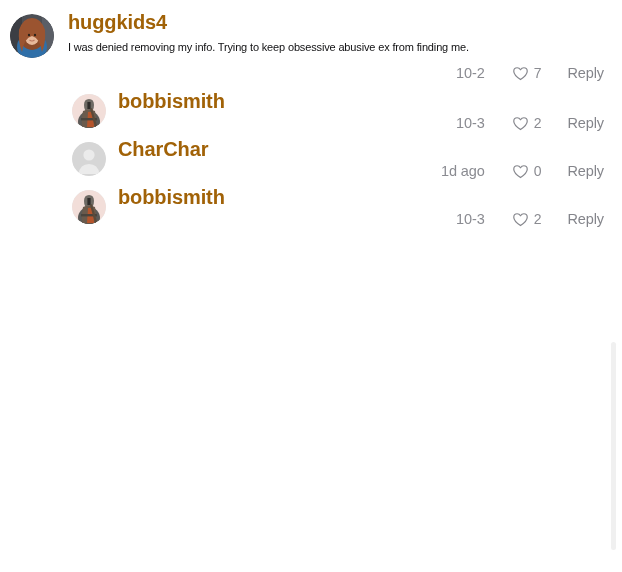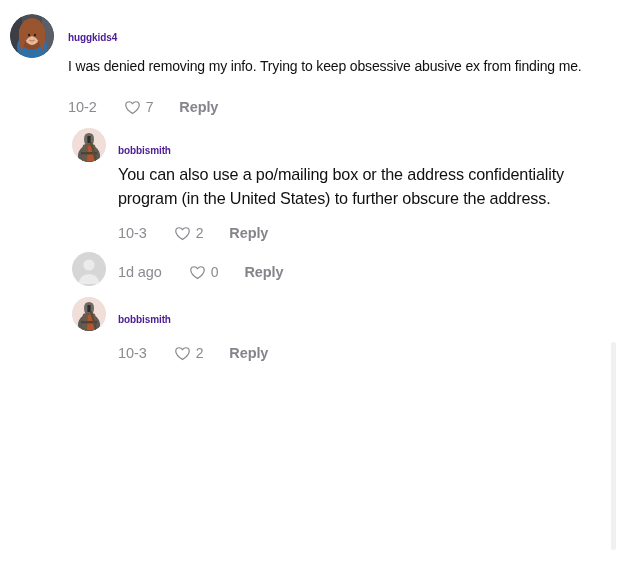--- a/index.html
+++ b/index.html
@@ -61,49 +61,50 @@
 
   .avatar svg { display: block; width: 100%; height: 100%; }
 
   
   .body {
     flex: 1 1 auto;
     min-width: 0;
   }
 
   .username {
-    font-size: 10px;
+    font-size: 20px;
     font-weight: bold;
-    color: #4c1d95;
+    color: #a16207;
     line-height: 20px;
     letter-spacing: -0.1px;
-    margin: 16px 0 1px 0;
+    margin: 0 0 1px 0;
   }
 
   .text {
-    font-size: 14px;
+    font-size: 11px;
     color: #101012;
-    line-height: 35px;
+    line-height: 28px;
     letter-spacing: -0.15px;
     margin: 0;
     word-wrap: break-word;
     white-space: pre-wrap;
   }
   .comment.reply .text {
     font-size: 16.2px;
     line-height: 24px;
   }
 
   .meta {
     display: flex;
     align-items: center;
-    margin-top: 14px;
+    margin-top: 3px;
     font-size: 14.5px;
     color: #8a8b91;
     letter-spacing: -0.1px;
+    justify-content: flex-end;
   }
   .meta .date {
     white-space: nowrap;
   }
   .meta .likes {
     display: flex;
     align-items: center;
     margin-left: 27px;
     white-space: nowrap;
   }
@@ -115,21 +116,21 @@
     position: relative;
     top: 1px;
   }
   .meta .heart-icon svg { display: block; width: 100%; height: 100%; }
   .meta .like-count {
     font-size: 14px;
     color: #8a8b91;
   }
   .meta .reply-btn {
     margin-left: 26px;
-    font-weight: bold;
+    font-weight: normal;
     color: #84858b;
     font-size: 14.5px;
     cursor: pointer;
     white-space: nowrap;
   }
 
   
   #scrollbar-track {
     position: absolute;
     top: 0;
@@ -209,21 +210,20 @@
           <rect x="15.4" y="8" width="3.2" height="7" fill="#2e2c2a"></rect>
           <path d="M11 17 q6 -3 12 0 q2 8 1 17 h-14 q-1 -9 1 -17 z" fill="#6a5a4c"></path>
           <path d="M16 18 q3 -1 5 1 l1 14 h-7 z" fill="#b5552c"></path>
           <rect x="9" y="24" width="16" height="2.4" fill="#4a443d"></rect>
           <path d="M20 14 l5 18 l-2 1 l-5 -18 z" fill="#5a4a3a"></path>
         </g>
       </svg>
     </div>
     <div class="body">
       <div class="username">bobbismith</div>
-      <div class="text">You can also use a po/mailing box or the address confidentiality program (in the United States) to further obscure the address.</div>
       <div class="meta">
         <span class="date">10-3</span>
         <span class="likes">
           <span class="heart-icon">
             <svg viewBox="0 0 24 24" xmlns="http://www.w3.org/2000/svg">
               <path d="M12 20.5 C 5.5 16.2, 2.5 12.6, 2.5 8.8 C 2.5 5.9, 4.8 3.9, 7.3 3.9 C 9.3 3.9, 11 5.1, 12 6.8 C 13 5.1, 14.7 3.9, 16.7 3.9 C 19.2 3.9, 21.5 5.9, 21.5 8.8 C 21.5 12.6, 18.5 16.2, 12 20.5 Z" fill="none" stroke="#86878d" stroke-width="1.7" stroke-linejoin="round"></path>
             </svg>
           </span>
           <span class="like-count">2</span>
         </span>
@@ -234,20 +234,21 @@
 
   <div class="comment reply">
     <div class="avatar">
       <svg viewBox="0 0 34 34" xmlns="http://www.w3.org/2000/svg">
         <circle cx="17" cy="17" r="17" fill="#d6d6d6"></circle>
         <circle cx="17" cy="13" r="5.6" fill="#ebebeb"></circle>
         <path d="M6.5 32 q1.5 -10 10.5 -10 q9 0 10.5 10 z" fill="#ebebeb"></path>
       </svg>
     </div>
     <div class="body">
+      <div class="username">CharChar</div>
       <div class="meta">
         <span class="date">1d ago</span>
         <span class="likes">
           <span class="heart-icon">
             <svg viewBox="0 0 24 24" xmlns="http://www.w3.org/2000/svg">
               <path d="M12 20.5 C 5.5 16.2, 2.5 12.6, 2.5 8.8 C 2.5 5.9, 4.8 3.9, 7.3 3.9 C 9.3 3.9, 11 5.1, 12 6.8 C 13 5.1, 14.7 3.9, 16.7 3.9 C 19.2 3.9, 21.5 5.9, 21.5 8.8 C 21.5 12.6, 18.5 16.2, 12 20.5 Z" fill="none" stroke="#86878d" stroke-width="1.7" stroke-linejoin="round"></path>
             </svg>
           </span>
           <span class="like-count">0</span>
         </span>

